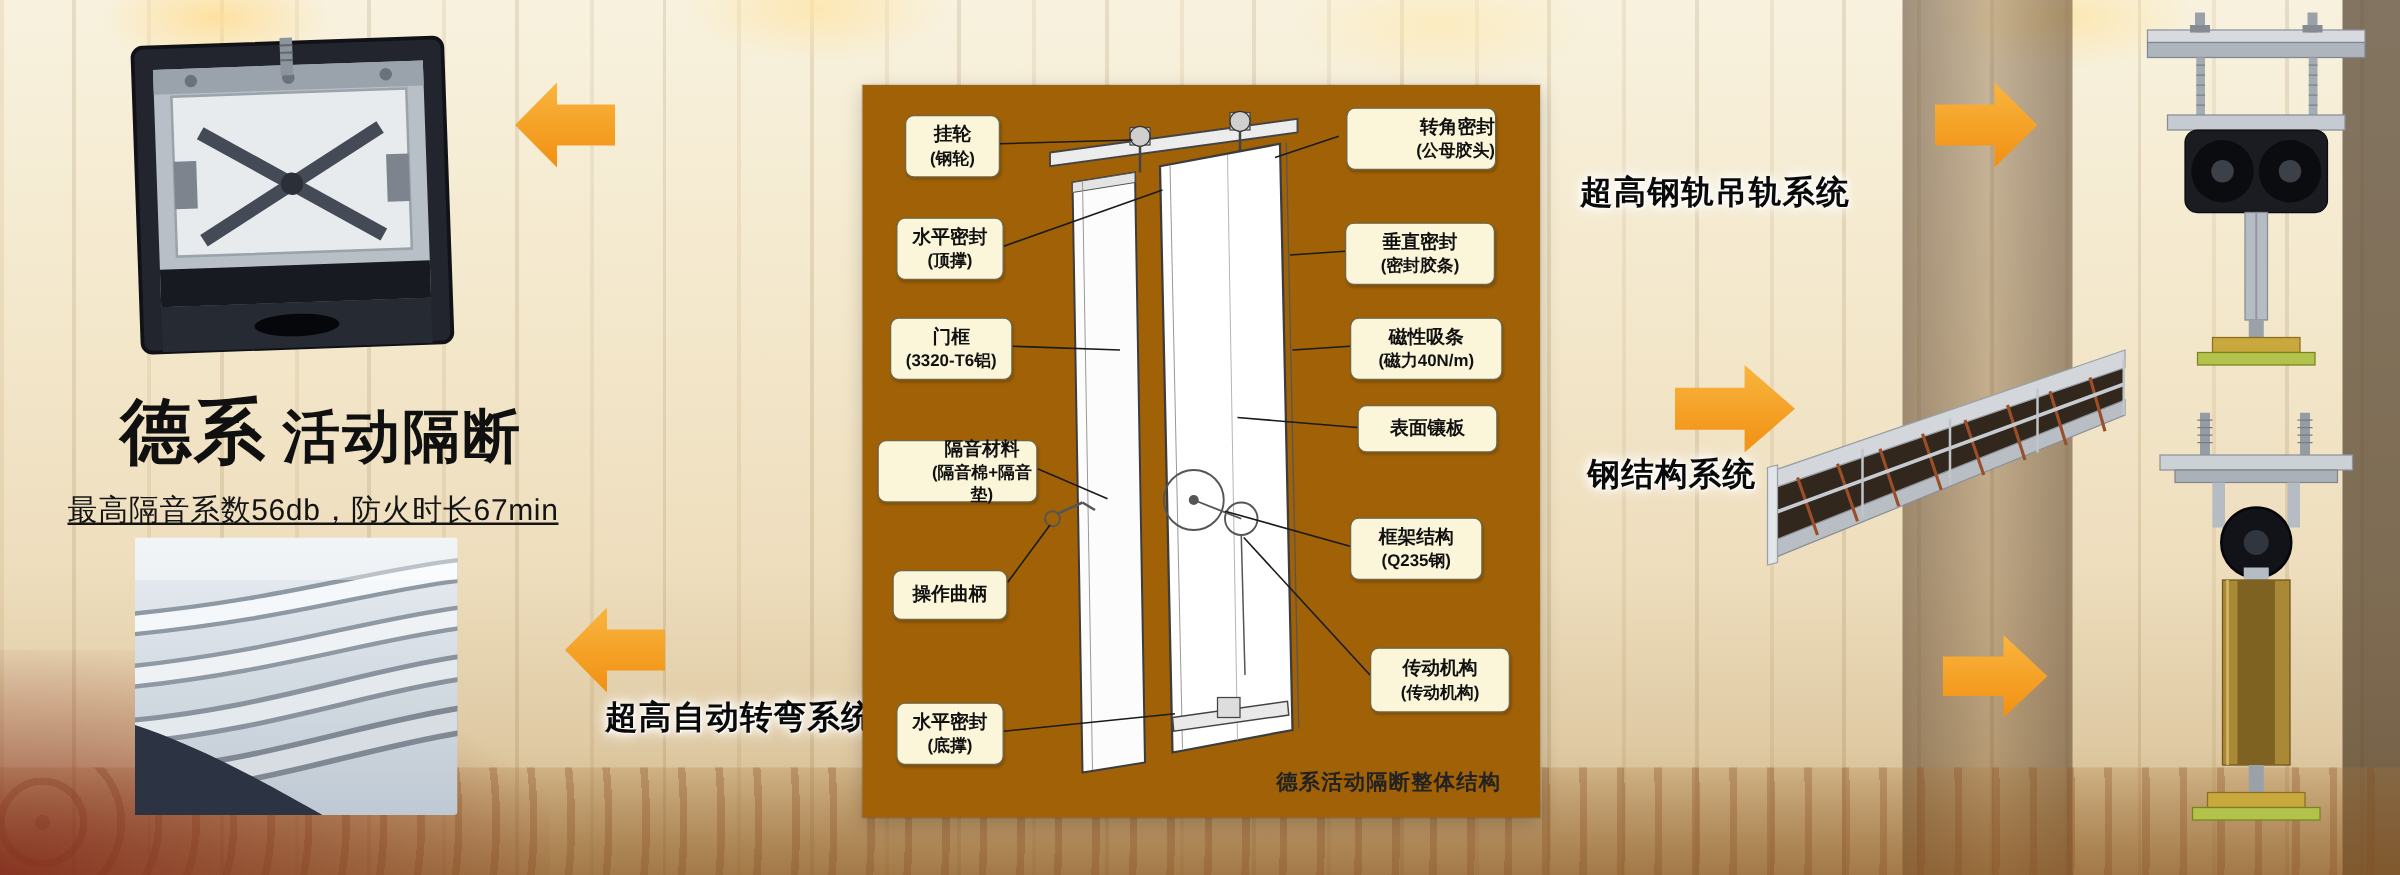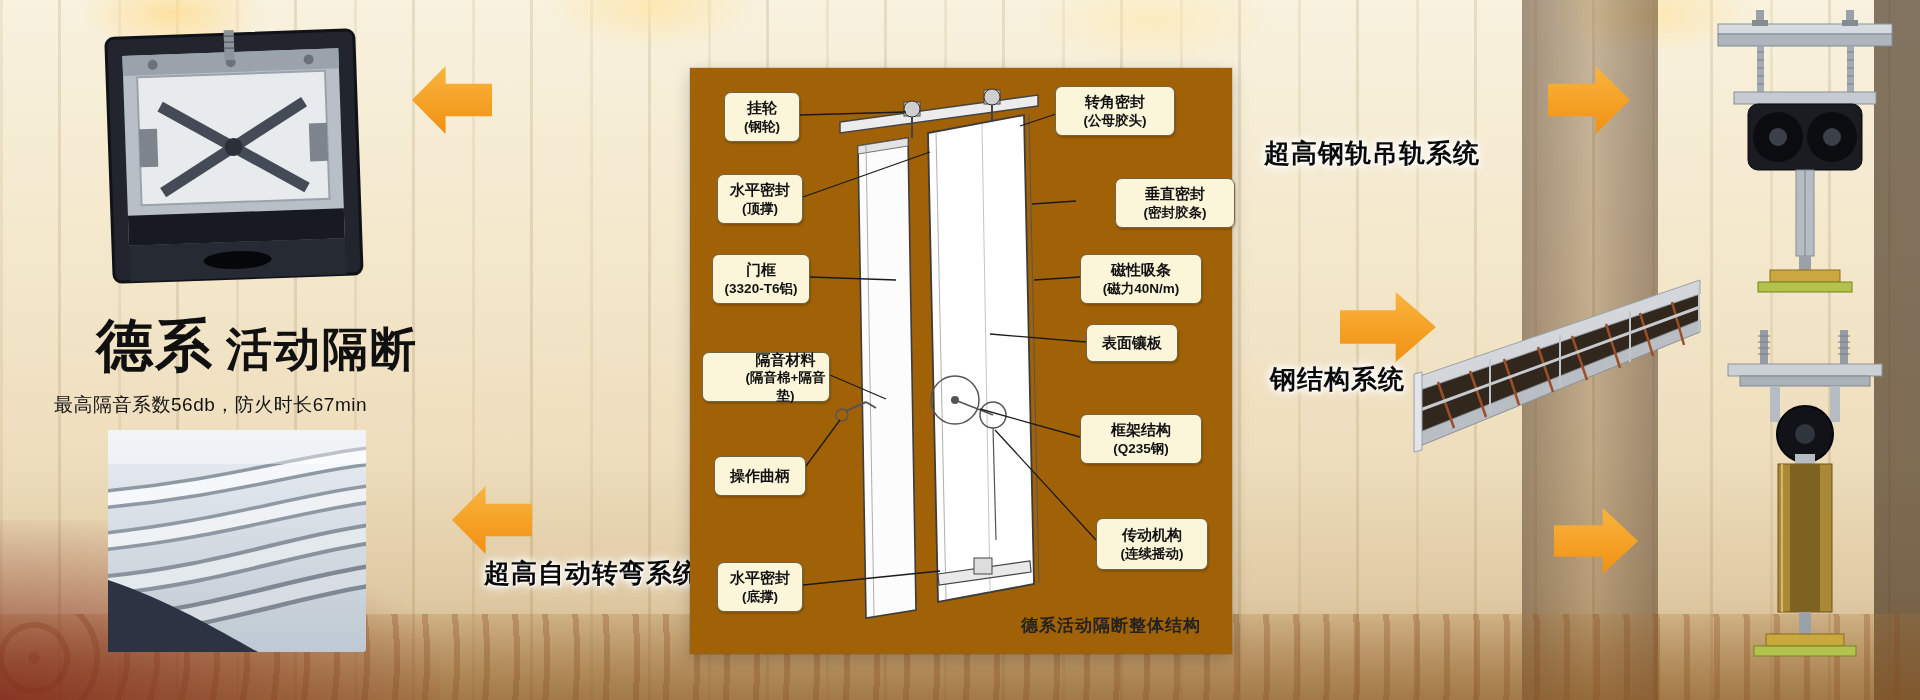--- a/index.html
+++ b/index.html
@@ -26,21 +26,21 @@
   .bg-floor { left:0; bottom:0; width:100%; height:86px;
       background:linear-gradient(180deg, rgba(172,122,62,0.25), rgba(138,88,38,0.62)),
       repeating-radial-gradient(circle at 34px 44px, rgba(118,58,20,0.30) 0 6px, transparent 6px 30px); }
   .bg-carpet-left { left:0; bottom:0; width:440px; height:180px;
       background:radial-gradient(ellipse at 0% 100%, rgba(128,34,24,0.78), rgba(128,34,24,0) 75%); }
 
   
   .brand { left:96px; top:308px; display:flex; align-items:baseline; gap:12px; color:#101010; }
   .brand .b1 { font-size:57px; font-weight:700; letter-spacing:2px; }
   .brand .b2 { font-size:46px; font-weight:600; letter-spacing:2px; }
-  .subtitle { left:54px; top:392px; font-size:19px; font-weight:500; color:#141414; letter-spacing:.5px; }
+  .subtitle { left:54px; top:392px; font-size:24px; font-weight:500; color:#141414; letter-spacing:.5px;text-decoration:underline; }
 
   
   .arrow { position:absolute; background:linear-gradient(180deg,#f9b53e,#f19012);
       filter:drop-shadow(1px 2px 2px rgba(0,0,0,0.25)); }
   .arrow.left  { clip-path:polygon(0 50%, 42% 0, 42% 26%, 100% 26%, 100% 74%, 42% 74%, 42% 100%); }
   .arrow.right { clip-path:polygon(100% 50%, 58% 0, 58% 26%, 0 26%, 0 74%, 58% 74%, 58% 100%); }
   .syslabel { position:absolute; white-space:nowrap; font-size:26px; font-weight:800; color:#0a0a0a;
       letter-spacing:1px;
       text-shadow:0 0 6px #fff, 0 0 10px #fff, 0 0 14px #fff, 1px 1px 1px #fff; }
 
@@ -199,43 +199,43 @@
     </div>
     <div class="callout" style="left:24px; top:388px; width:92px; height:40px;">
       <span class="l1">操作曲柄</span>
 
     </div>
     <div class="callout" style="left:27px; top:494px; width:86px; height:50px;">
       <span class="l1">水平密封</span>
       <span class="l2">(底撑)</span>
     </div>
 
-    <div class="callout" style="left:365px; top:18px; width:120px; height:50px;">
+    <div class="callout" style="left:387px; top:18px; width:120px; height:50px;align-items:flex-end;">
       <span class="l1">转角密封</span>
       <span class="l2">(公母胶头)</span>
     </div>
-    <div class="callout" style="left:386px; top:110px; width:120px; height:50px;margin-left:39px;">
+    <div class="callout" style="left:386px; top:110px; width:120px; height:50px;">
       <span class="l1">垂直密封</span>
       <span class="l2">(密封胶条)</span>
     </div>
     <div class="callout" style="left:390px; top:186px; width:122px; height:50px;">
       <span class="l1">磁性吸条</span>
       <span class="l2">(磁力40N/m)</span>
     </div>
-    <div class="callout" style="left:396px; top:256px; width:92px; height:38px;">
+    <div class="callout" style="left:396px; top:256px; width:112px; height:38px;">
       <span class="l1">表面镶板</span>
 
     </div>
-    <div class="callout" style="left:390px; top:346px; width:122px; height:50px;">
+    <div class="callout" style="left:390px; top:346px; width:106px; height:50px;">
       <span class="l1">框架结构</span>
       <span class="l2">(Q235钢)</span>
     </div>
     <div class="callout" style="left:406px; top:450px; width:112px; height:52px;">
       <span class="l1">传动机构</span>
-      <span class="l2">(连续摇动)</span>
+      <span class="l2">(传动机构)</span>
     </div>
 
     <div class="caption">德系活动隔断整体结构</div>
   </section>
 
   <div class="arrow right" style="left:1548px; top:66px; width:82px; height:68px;"></div>
   <div class="syslabel" style="left:1264px; top:136px;">超高钢轨吊轨系统</div>
 
   <div class="arrow right" style="left:1340px; top:292px; width:96px; height:70px;"></div>
   <div class="syslabel" style="left:1270px; top:362px;">钢结构系统</div>

